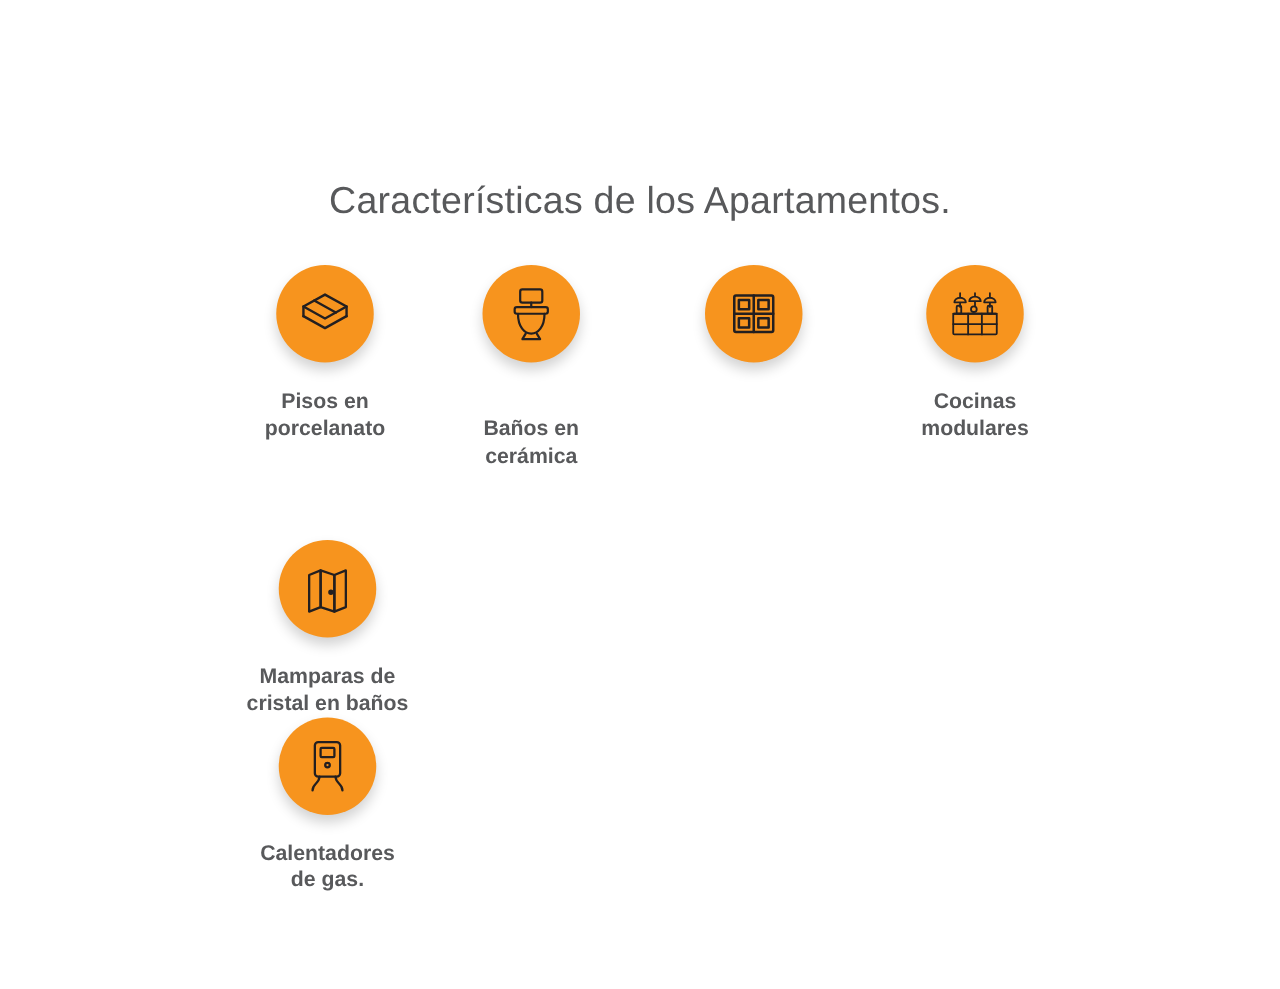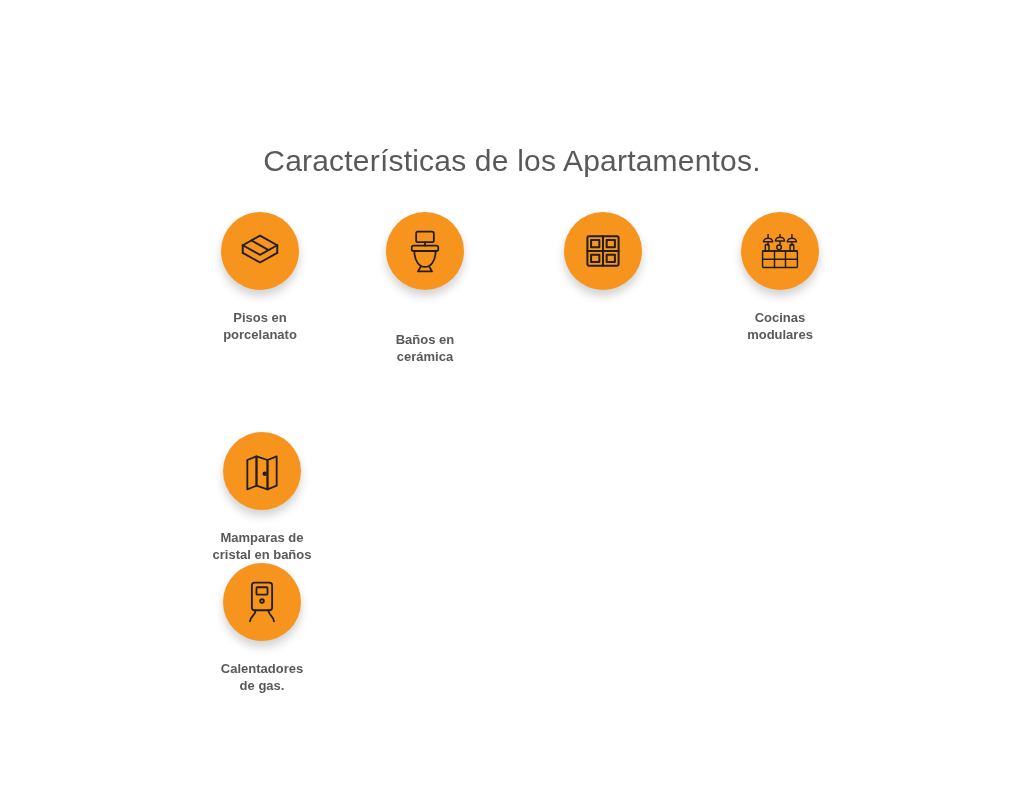--- a/index.html
+++ b/index.html
@@ -73,21 +73,21 @@
     justify-content: center;
     box-shadow: 0 6px 10px rgba(0,0,0,0.18);
   }
   .icon-circle svg {
     display: block;
   }
 
   .feature-label {
     margin-top: 20px;
     text-align: center;
-    font-size: 13px;
+    font-size: 17px;
     font-weight: bold;
     color: #58595b;
     line-height: 1.28;
     white-space: pre-line;
   }
   .feature.taller .feature-label { margin-top: 42px; }
 </style>
 </head>
 <body>
 

